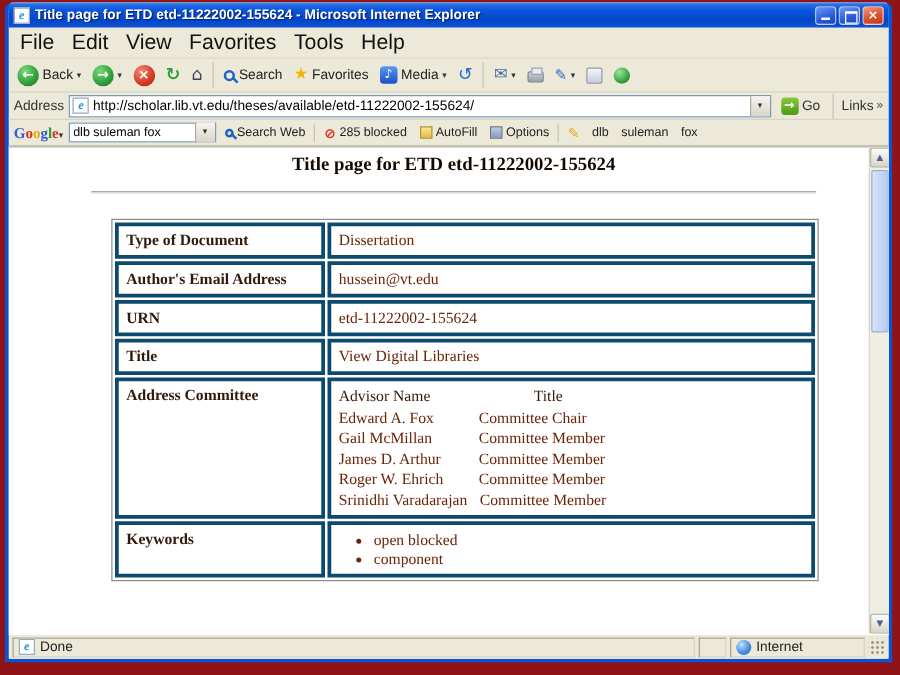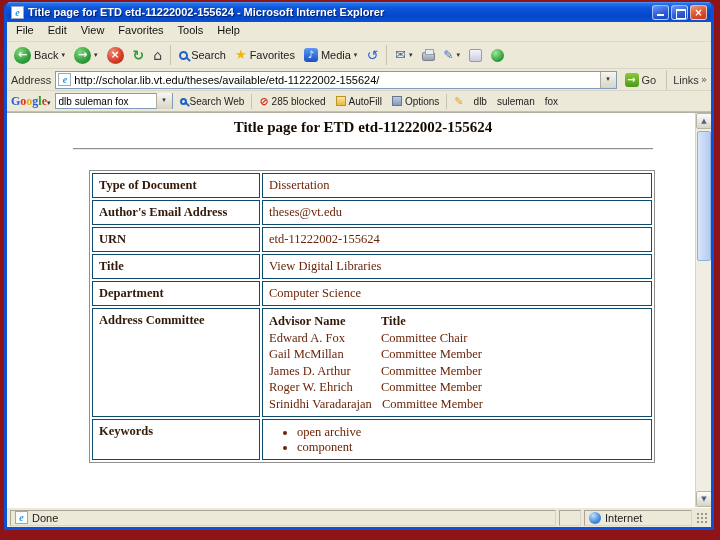--- a/index.html
+++ b/index.html
@@ -42,21 +42,21 @@
     color: #fff; font-size: 10px; line-height: 13px; text-align: center; font-weight: bold;
     position: relative; font-family: "DejaVu Sans", sans-serif;
   }
   .wbtn.minb, .wbtn.maxb { background: linear-gradient(160deg,#6a99f4,#2a5ad8 60%,#1a46c0); }
   .wbtn.closeb { background: linear-gradient(160deg,#f2987e,#dd5633 50%,#c03a14); }
   .wbtn.minb::after { content:""; position:absolute; left:4px; bottom:3px; width:7px; height:2px; background:#fff; }
   .wbtn.maxb::after { content:""; position:absolute; left:4px; top:3px; width:8px; height:7px; border:1px solid #fff; border-top-width:2px; }
 
   .menubar {
     flex: 0 0 20px; display: flex; align-items: flex-start; padding: 0 2px;
-    border-bottom: 1px solid #dcd8cc; font-size: 11px; color: #111;
+    border-bottom: 1px solid #dcd8cc; font-size: 17px; color: #111;
   }
   .menu-item { padding: 2px 7px; }
 
   .toolbar {
     flex: 0 0 27px; display: flex; align-items: center; gap: 3px; padding: 0 4px;
     border-bottom: 1px solid #d8d4c6; font-size: 11px; color: #222;
   }
   .tbtn { display: flex; align-items: center; gap: 3px; padding: 2px 3px; border-radius: 2px; }
   .circle {
     width: 17px; height: 17px; border-radius: 50%;
@@ -120,28 +120,28 @@
   .scrollbar { position: absolute; top: 0; right: 0; bottom: 0; width: 16px; background: #f0eee2; border-left: 1px solid #d8d4c6; }
   .sb-btn { position: absolute; left: 0; width: 16px; height: 16px; background: linear-gradient(#fdfdfb,#d8d4c8); border: 1px solid #b8b4a4; border-radius: 2px; color: #4a648c; font-size: 7px; text-align: center; line-height: 14px; font-family: "DejaVu Sans", sans-serif; }
   .sb-up { top: 0; } .sb-down { bottom: 0; }
   .sb-thumb { position: absolute; left: 1px; top: 18px; width: 14px; height: 130px; border-radius: 2px; background: linear-gradient(90deg,#d8e4f8,#b8ccf0); border: 1px solid #90aee0; }
 
   .page { position: absolute; left: 0; top: 0; right: 16px; bottom: 0; overflow: hidden; font-family: "Liberation Serif", serif; color: #000; margin-left: 24px; }
   .heading { margin-top: 6px; text-align: center; font-size: 15px; font-weight: bold; color: #150a02; }
   .rule { height: 2px; margin: 12px 42px 0 42px; border-top: 1px solid #909090; border-bottom: 1px solid #e9e9e9; }
 
   table.etd { margin: 20px 0 0 58px; width: 566px; border-collapse: separate; border-spacing: 2px; border: 1px solid #8f8f8f; font-size: 12.5px; }
-  table.etd td { border: 1px solid #0c4a6e; padding: 4px 6px; }
+  table.etd td { border: 3px solid #0c4a6e; padding: 4px 6px; }
   td.lbl { width: 168px; font-weight: bold; color: #33190a; vertical-align: middle; }
   td.val { color: #6b2408; vertical-align: middle; }
   tr.tall td { vertical-align: top; }
 
   .cmt-row { display: flex; line-height: 16.5px; }
   .cmt-name { min-width: 112px; padding-right: 10px; white-space: nowrap; }
-  .cmt-head { font-weight: bold; color: #33190a; }
+  .cmt-head { font-weight: normal; color: #33190a; gap: 44px; }
 
   ul.kw { margin: 2px 0 0 0; padding-left: 28px; line-height: 13.5px; }
   ul.kw li { margin: 0 0 1px 0; }
 
   
   .statusbar { flex: 0 0 20px; display: flex; align-items: center; gap: 3px; padding: 1px 3px; font-size: 11px; color: #222; border-top: 1px solid #fff; }
   .panel { height: 16px; display: flex; align-items: center; gap: 4px; padding: 0 4px; border: 1px solid #d8d4c8; border-top-color: #a8a498; border-left-color: #a8a498; }
   .panel.main { flex: 1; }
   .panel.mini { width: 22px; }
   .panel.zone { width: 108px; }
@@ -292,33 +292,29 @@
       <div class="rule"></div>
 
       <table class="etd">
         <tbody>
             <tr>
           <td class="lbl"><span>Type of Document</span></td>
           <td class="val"><span>Dissertation</span></td>
         </tr>
         <tr>
           <td class="lbl"><span>Author's Email Address</span></td>
-          <td class="val"><span>theses@vt.edu</span></td>
+          <td class="val"><span>hussein@vt.edu</span></td>
         </tr>
         <tr>
           <td class="lbl"><span>URN</span></td>
           <td class="val"><span>etd-11222002-155624</span></td>
         </tr>
         <tr>
           <td class="lbl"><span>Title</span></td>
           <td class="val"><span>View Digital Libraries</span></td>
-        </tr>
-        <tr>
-          <td class="lbl"><span>Department</span></td>
-          <td class="val"><span>Computer Science</span></td>
         </tr>
 
         <tr class="tall">
           <td class="lbl"><span>Address Committee</span></td>
           <td class="val">
             <div class="cmt-row cmt-head">
               <span class="cmt-name">Advisor Name</span>
               <span>Title</span>
             </div>
             <div class="cmt-row">
@@ -341,21 +337,21 @@
               <span class="cmt-name">Srinidhi Varadarajan</span>
               <span>Committee Member</span>
             </div>
           </td>
         </tr>
 
         <tr class="tall">
           <td class="lbl"><span>Keywords</span></td>
           <td class="val">
             <ul class="kw">
-              <li><span>open archive</span></li>
+              <li><span>open blocked</span></li>
               <li><span>component</span></li>
 
             </ul>
           </td>
         </tr>
       </tbody>
         </table>
     </div>
 
     <div class="scrollbar">

